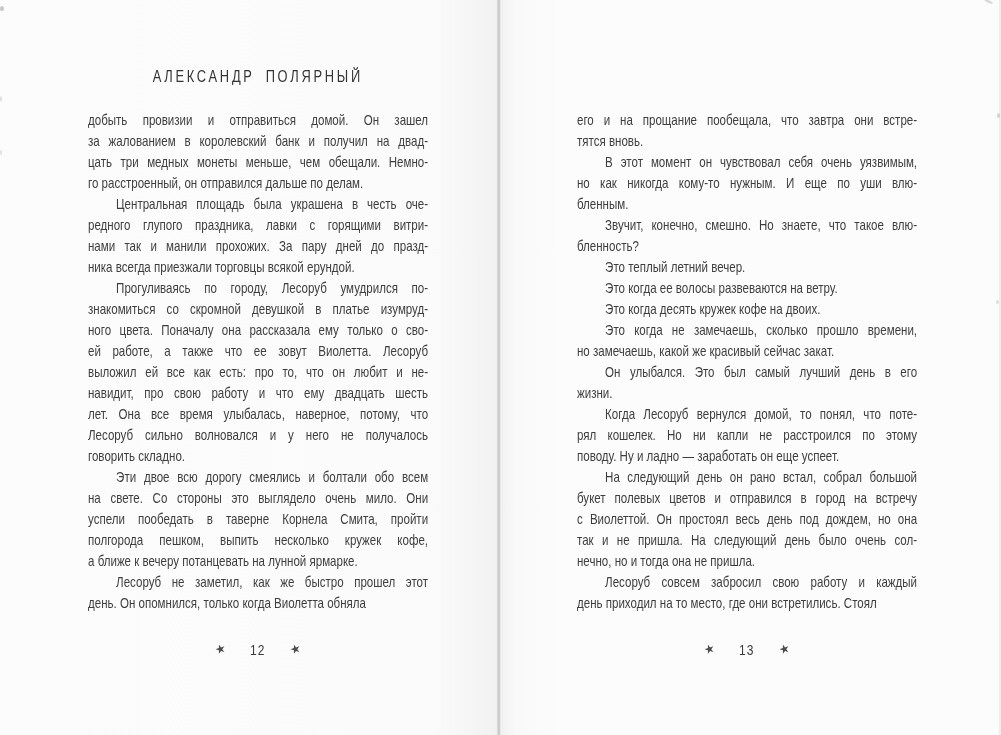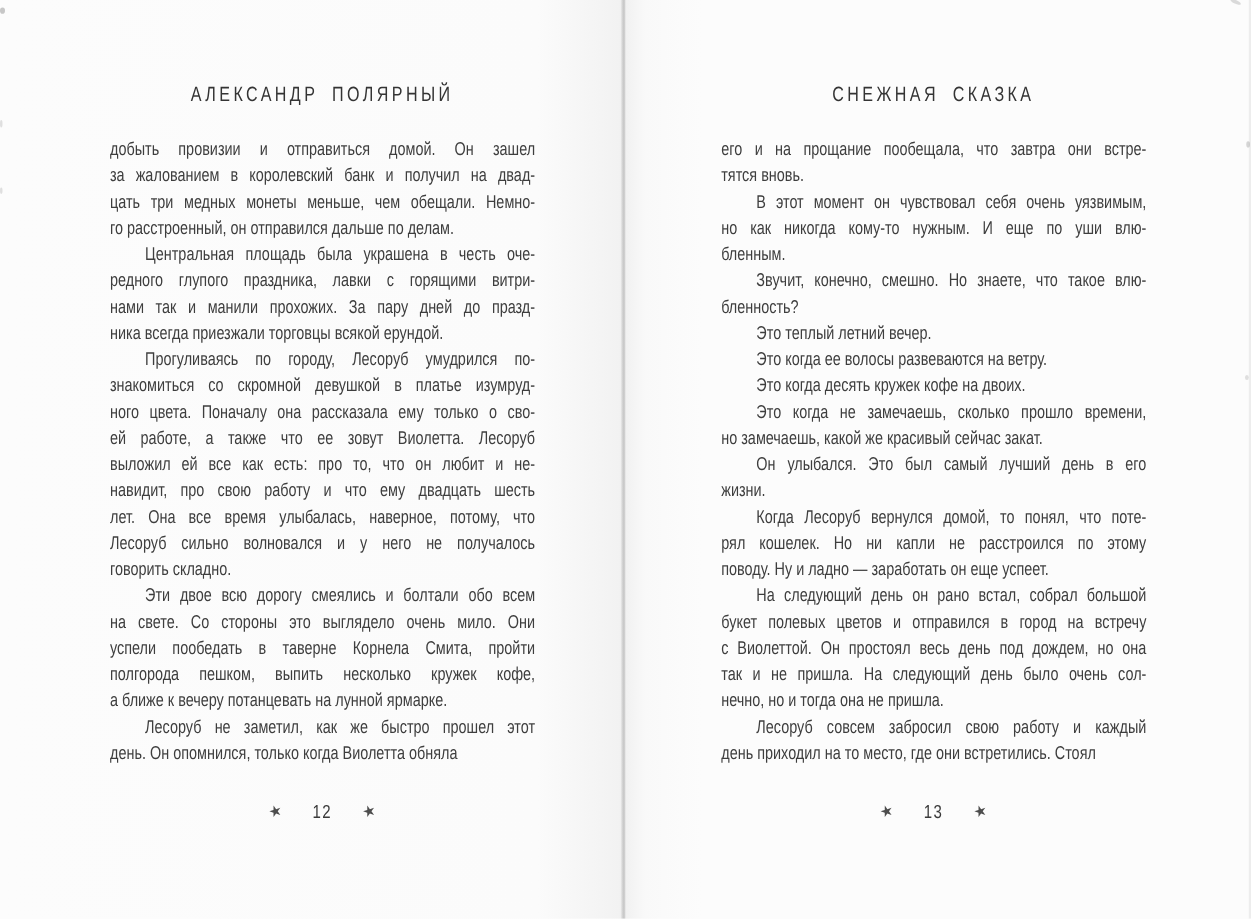--- a/index.html
+++ b/index.html
@@ -85,23 +85,20 @@
         <div class="ln last">день. Он опомнился, только когда Виолетта обняла</div>
       </div>
     <div class="page-footer">
       <span class="star">★</span>
       <span class="pagenum">12</span>
       <span class="star">★</span>
     </div>
   </div>
 
   <div class="page right">
-    <div class="page-header">
-      <span class="hd">СНЕЖНАЯ СКАЗКА</span>
-    </div>
     <div class="body-text">
         <div class="ln">его и на прощание пообещала, что завтра они встре-</div>
         <div class="ln last">тятся вновь.</div>
         <div class="ln ind">В этот момент он чувствовал себя очень уязвимым,</div>
         <div class="ln">но как никогда кому-то нужным. И еще по уши влю-</div>
         <div class="ln last">бленным.</div>
         <div class="ln ind">Звучит, конечно, смешно. Но знаете, что такое влю-</div>
         <div class="ln last">бленность?</div>
         <div class="ln last ind">Это теплый летний вечер.</div>
         <div class="ln last ind">Это когда ее волосы развеваются на ветру.</div>

